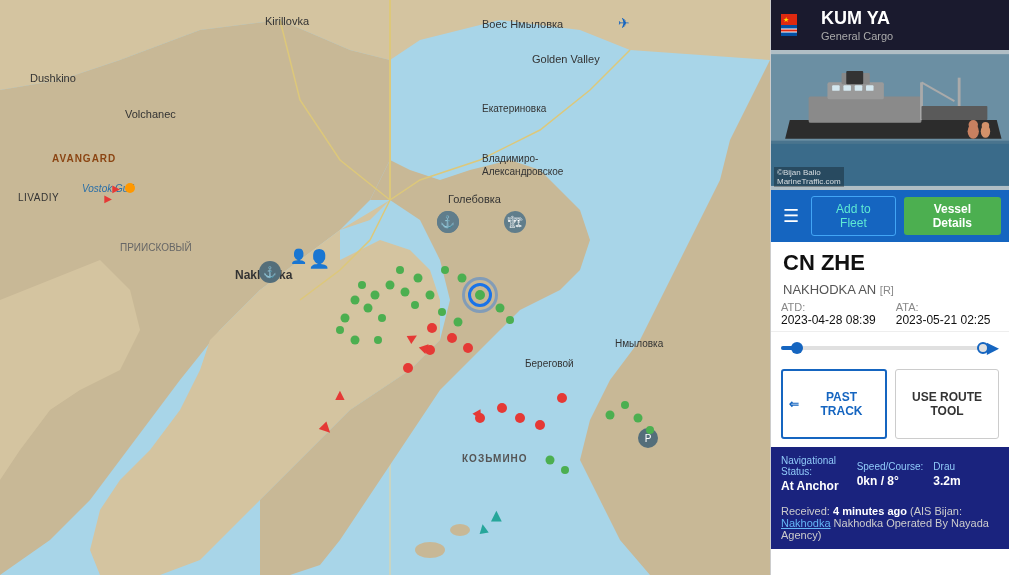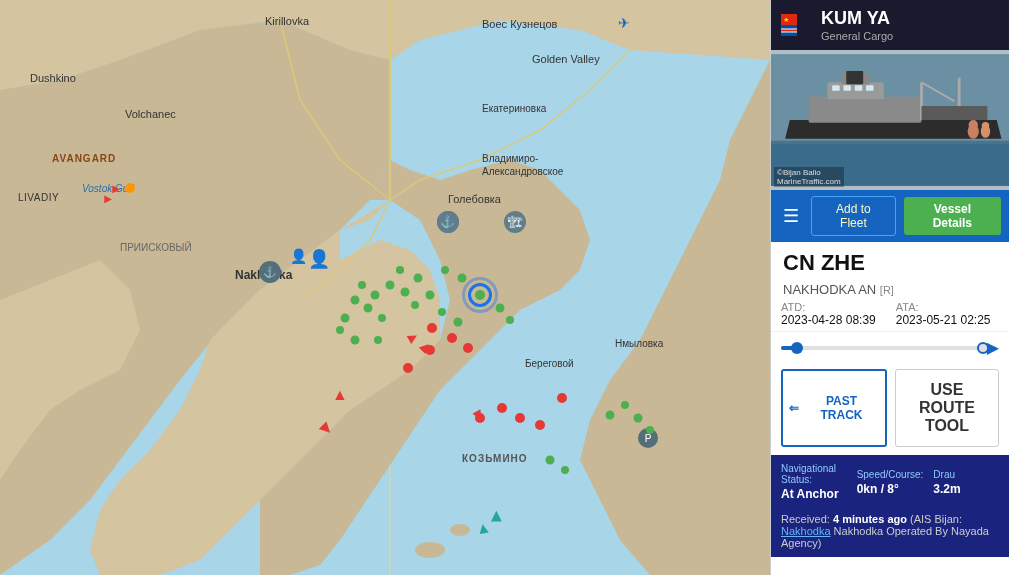--- a/index.html
+++ b/index.html
@@ -135,21 +135,21 @@
       color: white;
       font-size: 18px;
       cursor: pointer;
       background: none;
       border: none;
       padding: 2px 4px;
     }
 
     #add-fleet-btn {
       background: #1565c0;
-      color: #fef9c3;
+      color: #5eead4;
       border: 1px solid #42a5f5;
       padding: 5px 10px;
       font-size: 12px;
       cursor: pointer;
       border-radius: 3px;
     }
 
     #vessel-details-btn {
       background: #4caf50;
       color: white;
@@ -258,22 +258,22 @@
       align-items: center;
       justify-content: center;
       gap: 5px;
     }
 
     #use-route-btn {
       flex: 1;
       background: white;
       color: #333;
       border: 1px solid #ccc;
-      padding: 11px 6px;
-      font-size: 16px;
+      padding: 20px 6px;
+      font-size: 12px;
       font-weight: bold;
       cursor: pointer;
       border-radius: 3px;
     }
 
     
     #nav-status-row {
       background: #1a237e;
       color: white;
       display: flex;
@@ -358,21 +358,21 @@
   <div class="map-label" style="top:242px;left:120px;font-size:10px;color:#666">ПРИИСКОВЫЙ</div>
   <div class="map-label bold" style="top:268px;left:235px;font-size:12px">Nakhodka</div>
   <div class="map-label" style="top:358px;left:525px;font-size:10px">Береговой</div>
   <div class="map-label" style="top:338px;left:615px;font-size:10px">Нмыловка</div>
   <div class="map-label bold" style="top:453px;left:462px;font-size:10px;letter-spacing:1px;color:#555">КОЗЬМИНО</div>
   <div class="map-label" style="top:193px;left:448px">Голебовка</div>
   <div class="map-label" style="top:153px;left:482px;font-size:10px">Владимиро-</div>
   <div class="map-label" style="top:166px;left:482px;font-size:10px">Александровское</div>
   <div class="map-label" style="top:103px;left:482px;font-size:10px">Екатериновка</div>
   <div class="map-label" style="top:53px;left:532px">Golden Valley</div>
-  <div class="map-label" style="top:18px;left:482px">Воес Кузнецов</div>
+  <div class="map-label" style="top:18px;left:482px">Воес Нмыловка</div>
 
   <div class="port-icon anchor" style="left:270px;top:272px">⚓</div>
   <div class="port-icon" style="left:515px;top:222px;font-size:12px">🏗</div>
   <div class="port-icon" style="left:448px;top:222px;background:#607d8b">⚓</div>
 
   <div style="position:absolute;left:308px;top:248px;font-size:18px;color:#546e7a;">👤</div>
   <div style="position:absolute;left:290px;top:248px;font-size:14px;color:#546e7a;">👤</div>
   <div style="position:absolute;left:638px;top:428px;background:#546e7a;color:white;border-radius:50%;width:20px;height:20px;display:flex;align-items:center;justify-content:center;font-size:10px;">P</div>
 
   <div class="vessel-selected" style="left:480px;top:295px;width:36px;height:36px;border-color:#1a73e8;opacity:0.4;"></div>

